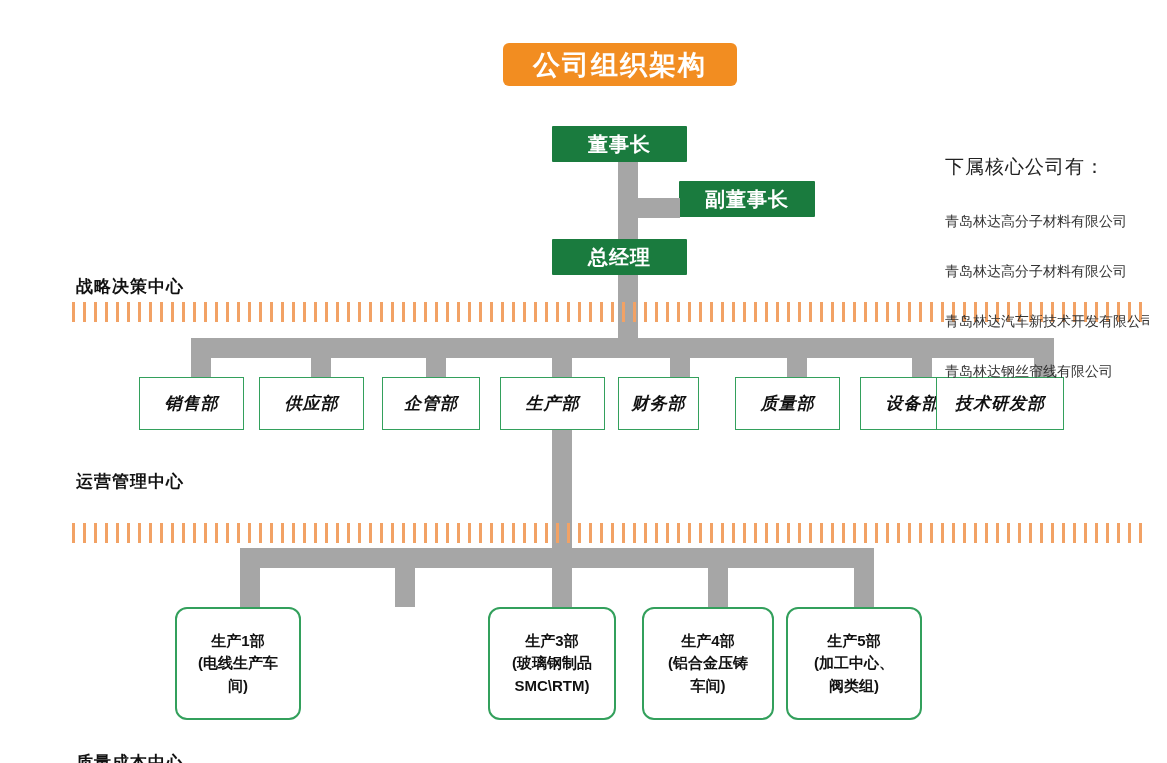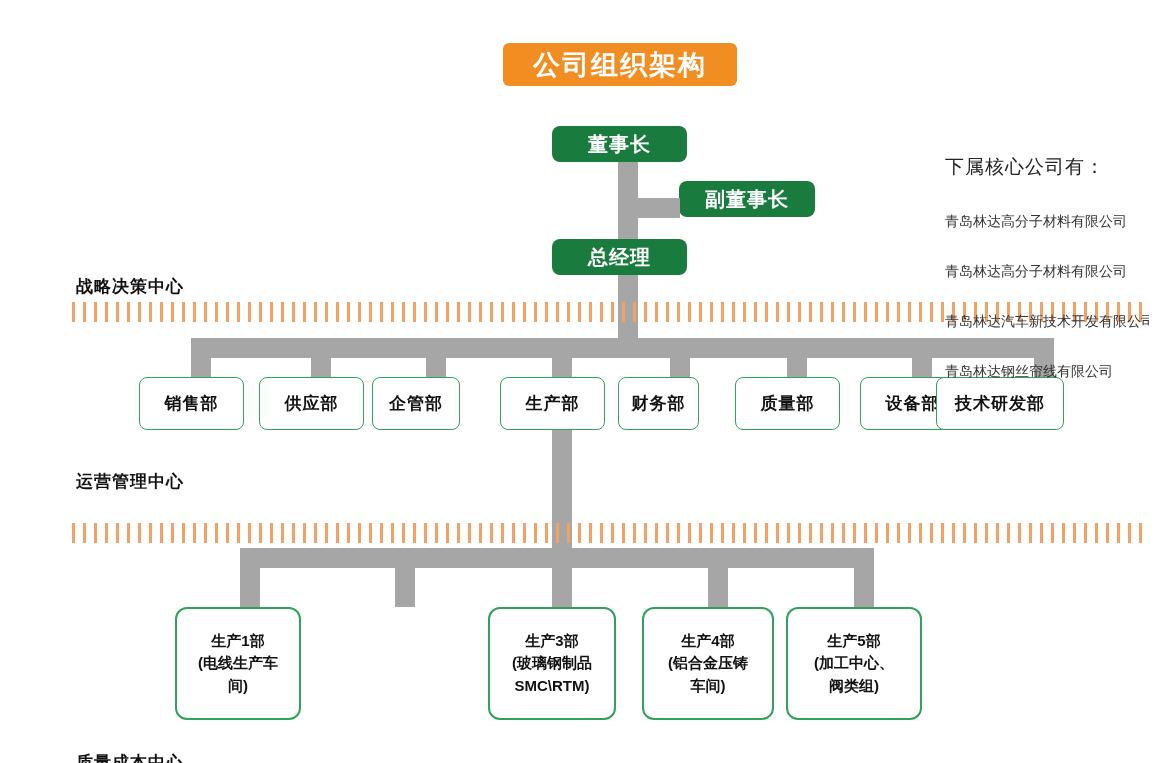--- a/index.html
+++ b/index.html
@@ -13,44 +13,44 @@
   body{background:#fff;font-family:"Liberation Sans","DejaVu Sans",sans-serif;}
   .canvas{position:relative;width:1167px;height:763px;background:#fff;overflow:hidden;}
 
   
   .title-banner{position:absolute;left:467px;top:7px;width:234px;height:43px;
     background:var(--banner-orange);border-radius:6px;color:#fff;font-size:27px;font-weight:bold;
     display:flex;align-items:center;justify-content:center;letter-spacing:2px;}
 
   
   .exec-box{position:absolute;background:var(--solid-green);color:#fff;font-size:20px;font-weight:bold;
-    border-radius:8px;display:flex;align-items:center;justify-content:center;letter-spacing:1px;}
+    border-radius:1px;display:flex;align-items:center;justify-content:center;letter-spacing:1px;}
   .exec-chairman{left:516px;top:90px;width:135px;height:36px;}
   .exec-vice{left:643px;top:145px;width:136px;height:36px;}
   .exec-gm{left:516px;top:203px;width:135px;height:36px;}
 
   
   .ln{position:absolute;background:var(--connector-gray);}
   .ln-v1{left:582px;top:126px;width:1px;height:77px;}
   .ln-h1{left:583px;top:162px;width:61px;height:1px;}
   .ln-v2{left:582px;top:239px;width:1px;height:63px;}
   .ln-h2{left:155px;top:302px;width:843px;height:1px;}
   .drop-d{top:302px;width:1px;height:39px;}
   .dd1{left:155px;}.dd2{left:275px;}.dd3{left:390px;}.dd4{left:516px;}
   .dd5{left:634px;}.dd6{left:751px;}.dd7{left:876px;}.dd8{left:998px;}
   .ln-v3{left:516px;top:394px;width:1px;height:177px;}
   .ln-h3{left:204px;top:512px;width:614px;height:1px;}
   .drop-p{top:512px;width:1px;height:59px;}
   .dp1{left:204px;}.dp2{left:359px;}.dp4{left:672px;}.dp5{left:818px;}
 
   
   .dept-box{position:absolute;top:341px;height:53px;background:#fff;
-    border:1.5px solid var(--border-green);border-radius:8px;color:#111;font-size:17px;font-weight:bold;
-    display:flex;align-items:center;justify-content:center;letter-spacing:1px;}
-  .d1{left:103px;width:105px;}.d2{left:223px;width:105px;}.d3{left:336px;width:88px;}
+    border:1.5px solid var(--border-green);border-radius:0;color:#111;font-size:17px;font-weight:bold;
+    display:flex;align-items:center;justify-content:center;letter-spacing:1px;font-style:italic;}
+  .d1{left:103px;width:105px;}.d2{left:223px;width:105px;}.d3{left:346px;width:98px;}
   .d4{left:464px;width:105px;}.d5{left:582px;width:81px;}.d6{left:699px;width:105px;}
   .d7{left:824px;width:105px;}.d8{left:900px;width:128px;}
 
   
   .prod-box{position:absolute;top:571px;height:113px;background:#fff;
     border:2px solid var(--border-green);border-radius:12px;color:#111;font-size:15px;font-weight:bold;
     display:flex;align-items:center;justify-content:center;text-align:center;
     white-space:pre-line;line-height:1.5;}
   .p1{left:139px;width:126px;}
   .p2{left:285px;width:148px;}

